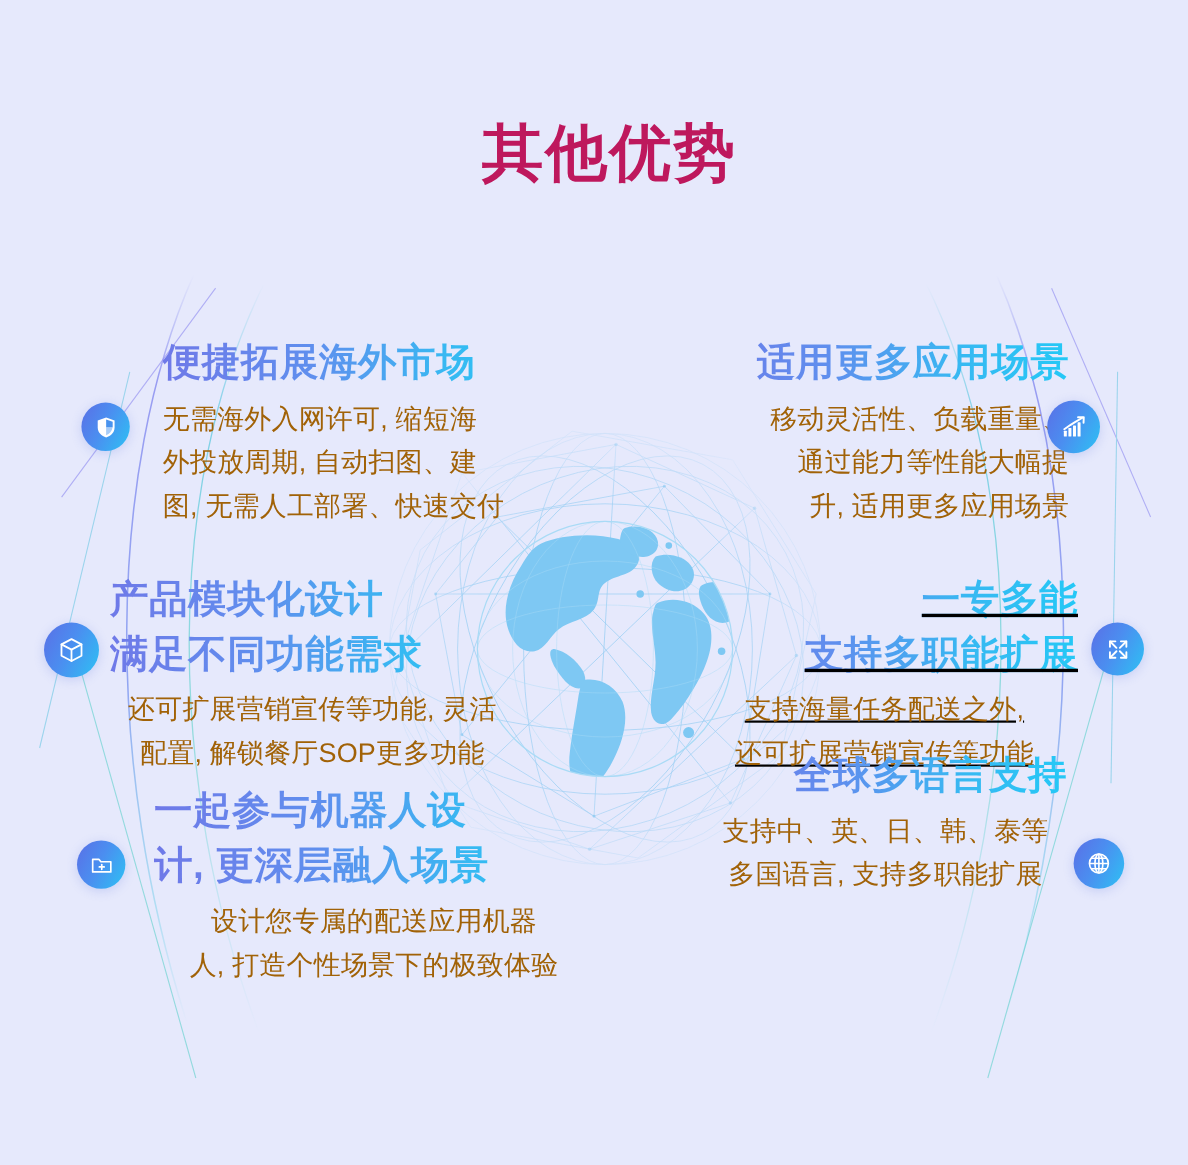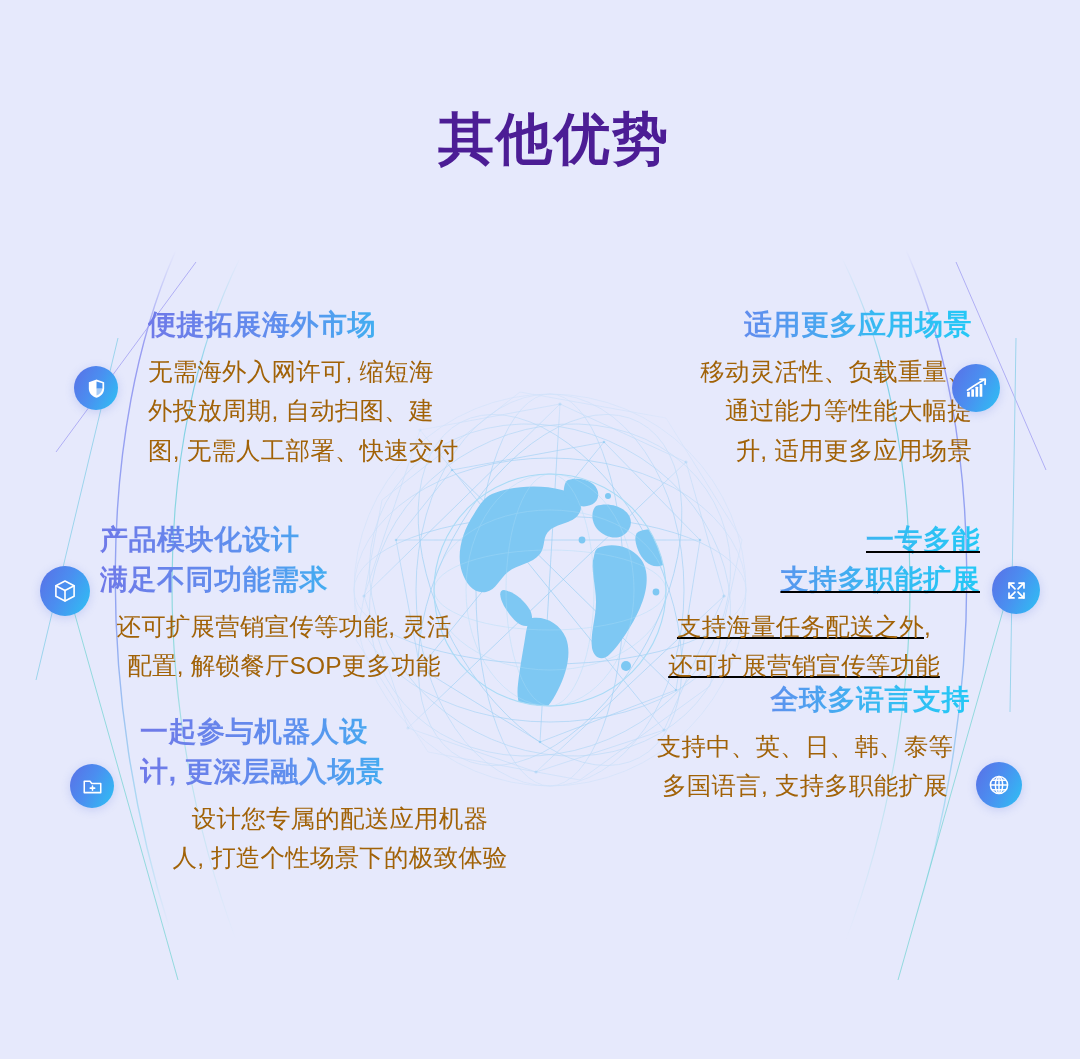--- a/index.html
+++ b/index.html
@@ -41,34 +41,34 @@
   
   #page-title {
     position: absolute;
     top: 108px;
     left: 0;
     width: 1080px;
     text-align: center;
     font-size: 56px;
     line-height: 1.12;
     font-weight: 700;
-    color: #4c1d95;
+    color: #be185d;
     letter-spacing: 2px;
     z-index: 5;
     padding-left: 28px;
   }
 
   
   .feature {
     position: absolute;
     z-index: 4;
   }
 
   .feature-heading {
-    font-size: 28px;
+    font-size: 35px;
     font-weight: 700;
     line-height: 1.42;
     letter-spacing: 0.5px;
     background-image: linear-gradient(90deg, #6f79e8 0%, #5f8fee 38%, #37b9f2 72%, #24c8f6 100%);
     -webkit-background-clip: text;
     background-clip: text;
     -webkit-text-fill-color: transparent;
     color: transparent;
     white-space: pre-line;
     margin-bottom: 7px;

